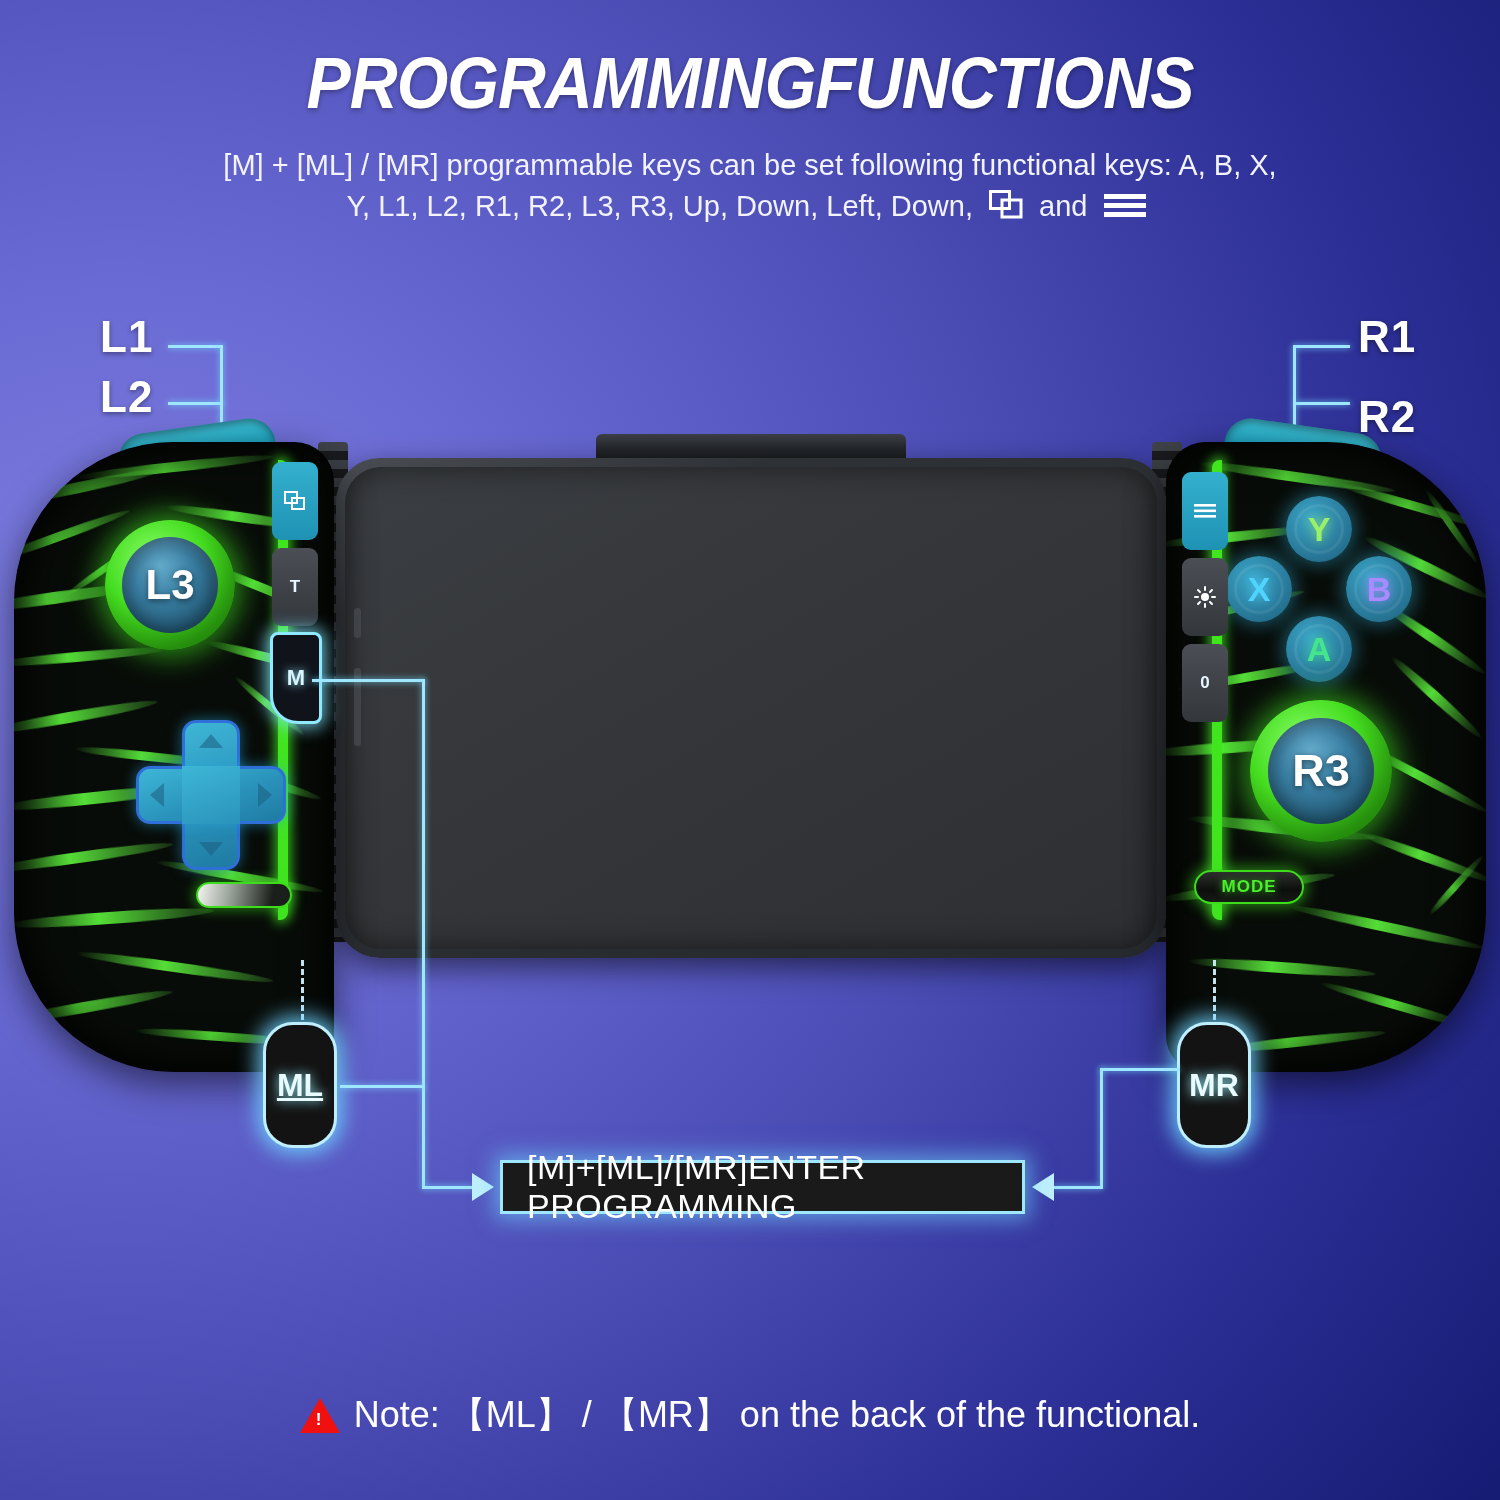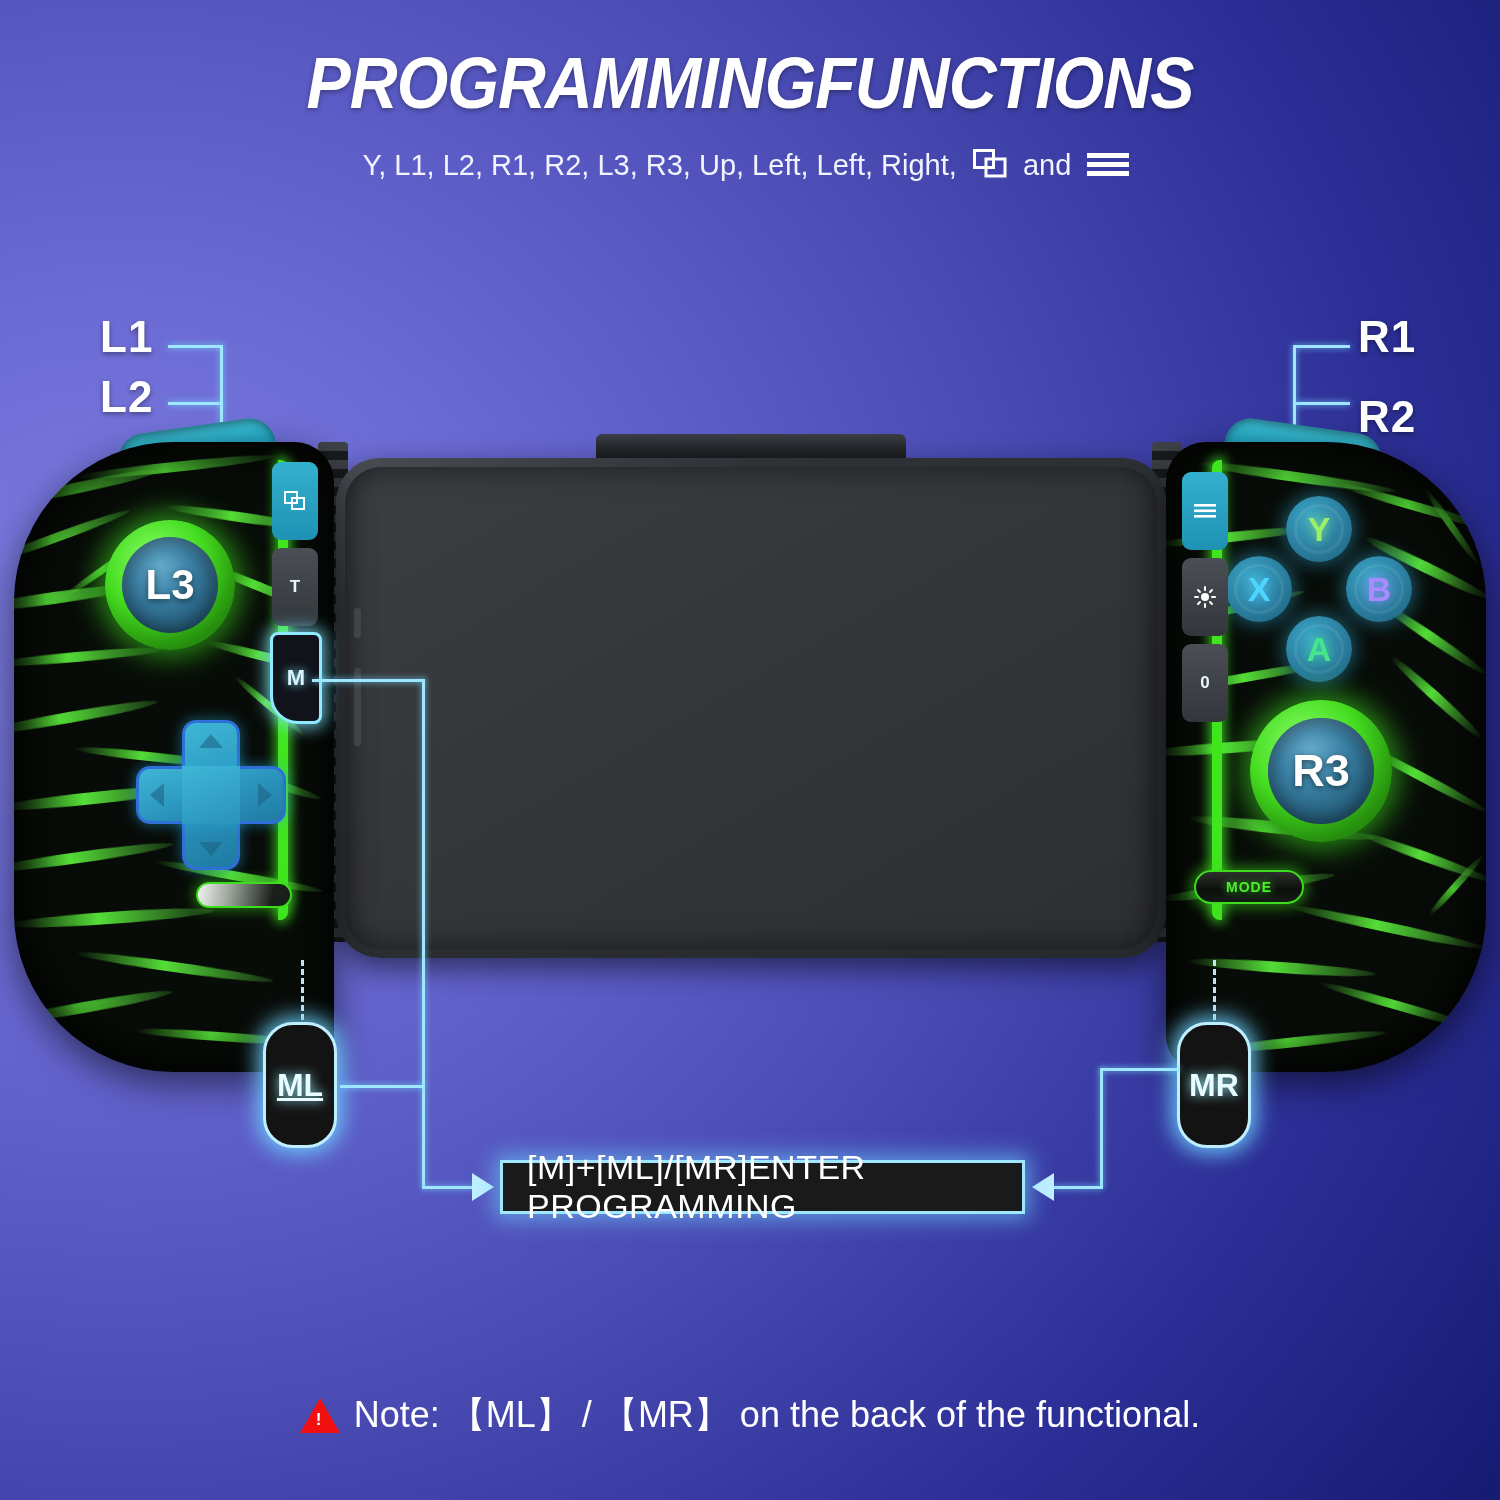--- a/index.html
+++ b/index.html
@@ -133,21 +133,21 @@
     color:#d9f6ff; font-size:22px; font-weight:bold;
     text-shadow:0 0 10px rgba(140,235,255,.95);
   }
 
   .mode-btn {
     position:absolute; width:110px; height:34px; border-radius:17px;
     background:linear-gradient(180deg,#2c2f2c 0%,#0c0f0c 60%,#161a16 100%);
     border:2px solid #3ddc1c;
     box-shadow:0 0 14px 3px rgba(60,220,30,.55);
     display:flex; align-items:center; justify-content:center;
-    color:#4bf02a; font-size:14px; font-weight:bold; letter-spacing:1px;
+    color:#4bf02a; font-size:17px; font-weight:bold; letter-spacing:1px;
     text-shadow:0 0 8px rgba(70,240,40,.8);
   }
 
   .ind-light {
     position:absolute; width:96px; height:26px; border-radius:13px;
     background:linear-gradient(100deg,#f2f5f0 0%,#9aa39a 35%,#1b1f1b 80%);
     border:2px solid #3ddc1c;
     box-shadow:0 0 12px 3px rgba(60,220,30,.45);
   }
 
@@ -216,22 +216,23 @@
   }
 </style>
 </head>
 <body>
 
 <div id="stage">
 
   <div class="title">PROGRAMMINGFUNCTIONS</div>
 
   <div class="subtitle">
+    <span class="sub-line">[M] + [ML] / [MR] programmable keys can be set following functional keys: A, B, X,</span>
     <span class="sub-line">
-      <span>Y, L1, L2, R1, R2, L3, R3, Up, Left, Left, Right,</span>
+      <span>Y, L1, L2, R1, R2, L3, R3, Up, Down, Left, Down,</span>
       <span class="inline-icon">
         <svg width="34" height="30" viewBox="0 0 34 30">
           <rect x="1.5" y="1.5" width="19" height="17" fill="none" stroke="#fff" stroke-width="3"></rect>
           <rect x="13" y="10" width="19" height="17" fill="none" stroke="#fff" stroke-width="3"></rect>
         </svg>
       </span>
       <span>and</span>
       <span class="inline-icon">
         <svg width="42" height="28" viewBox="0 0 42 28">
           <rect x="0" y="2" width="42" height="5" fill="#fff"></rect>

